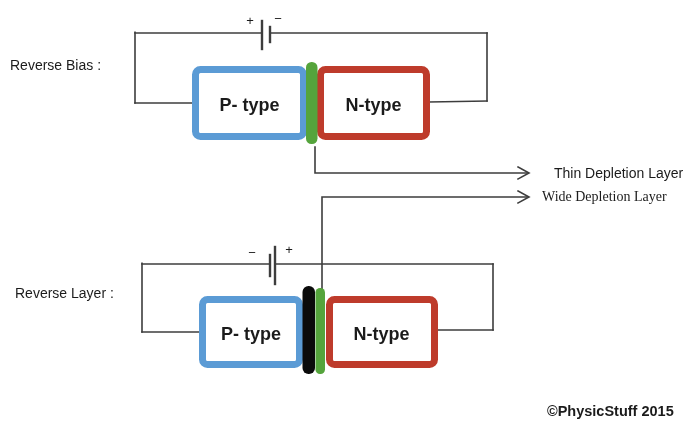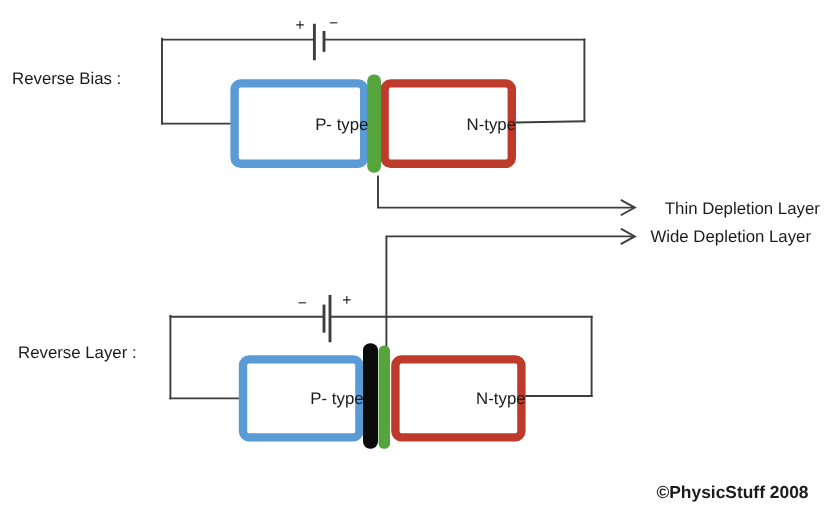--- a/index.html
+++ b/index.html
@@ -7,21 +7,21 @@
     position:relative;
     width:689px;height:431px;
     background:#ffffff;
     font-family:"Liberation Sans","DejaVu Sans",sans-serif;
     color:#1b1b1b;
     overflow:hidden;
   }
   #diagram-svg{position:absolute;left:0;top:0;}
   .lbl{position:absolute;white-space:nowrap;color:#1b1b1b;}
   .bias-label{font-size:14px;}
-  .box-label{font-size:14px;text-align:right;}
+  .box-label{font-size:18px;text-align:center;font-weight:bold;}
   .callout-label{font-size:14px;}
   .battery-sign{font-size:13px;width:14px;text-align:center;}
   .footer{font-size:14.5px;font-weight:bold;}
 </style>
 </head>
 <body>
 
 <div id="stage">
 
   <svg id="diagram-svg" width="689" height="431" viewBox="0 0 689 431">
@@ -67,24 +67,24 @@
 
   <div class="lbl bias-label" style="left:10px;top:57px;">Reverse Bias :</div>
 
   <div class="lbl battery-sign" style="left:243px;top:13px;">+</div>
   <div class="lbl battery-sign" style="left:271px;top:11px;">−</div>
 
   <div class="lbl box-label" style="left:192px;top:95px;width:115px;">P- type</div>
   <div class="lbl box-label" style="left:317px;top:95px;width:113px;">N-type</div>
 
   <div class="lbl callout-label" style="left:554px;top:165px;">Thin Depletion Layer</div>
-  <div class="lbl callout-label" style="left:542px;top:189px;">Wide Depletion Layer</div>
+  <div class="lbl callout-label" style="left:542px;top:189px;font-family:Liberation Serif, serif;">Wide Depletion Layer</div>
 
   <div class="lbl bias-label" style="left:15px;top:285px;">Reverse Layer :</div>
 
   <div class="lbl battery-sign" style="left:245px;top:245px;">−</div>
   <div class="lbl battery-sign" style="left:282px;top:242px;">+</div>
 
   <div class="lbl box-label" style="left:199px;top:324px;width:104px;">P- type</div>
   <div class="lbl box-label" style="left:325px;top:324px;width:113px;">N-type</div>
 
-  <div class="lbl footer" style="left:547px;top:403px;">©PhysicStuff 2008</div>
+  <div class="lbl footer" style="left:547px;top:403px;">©PhysicStuff 2015</div>
 </div>
 
 </body></html>

